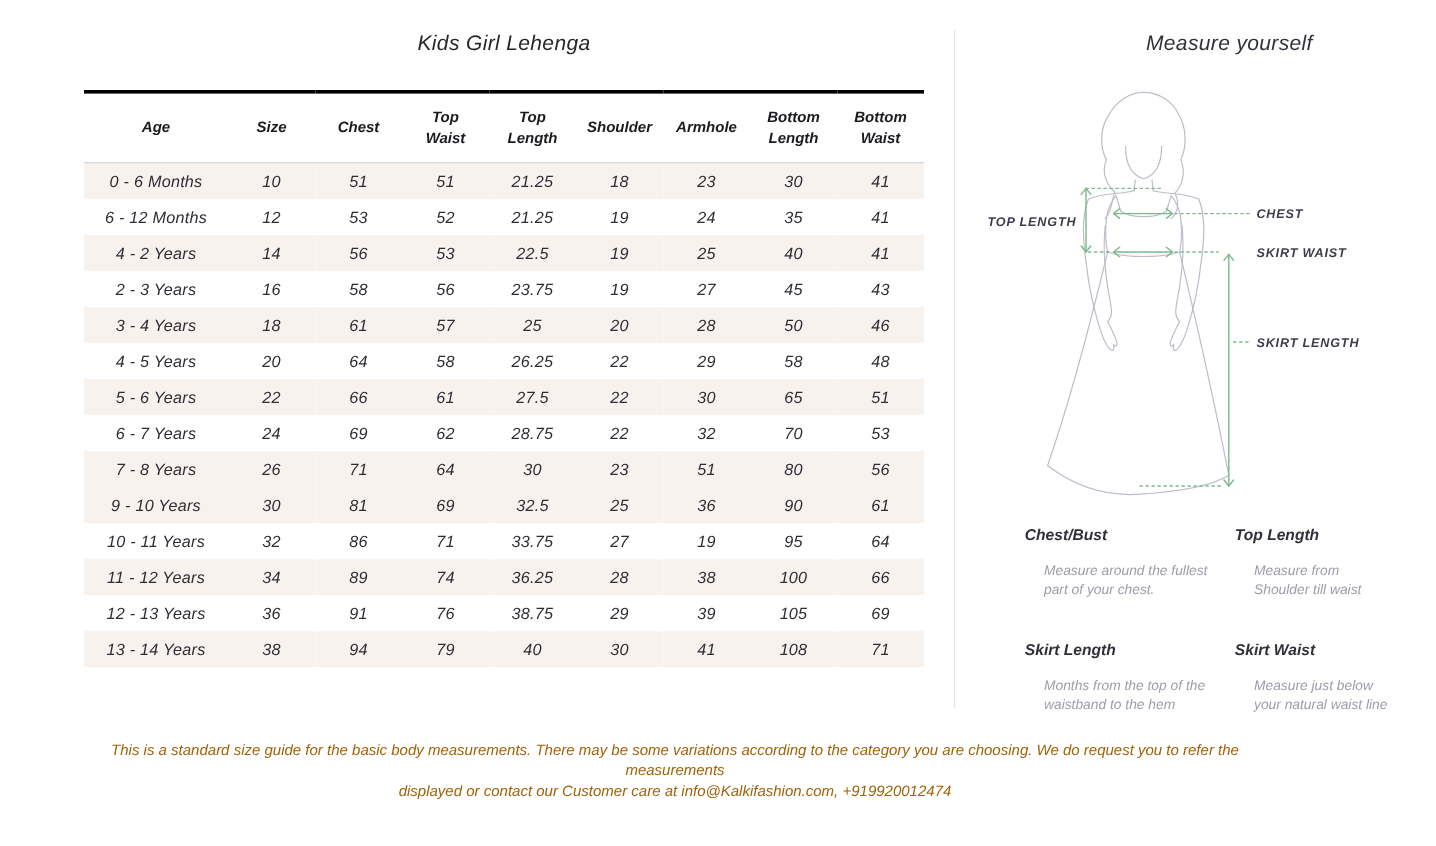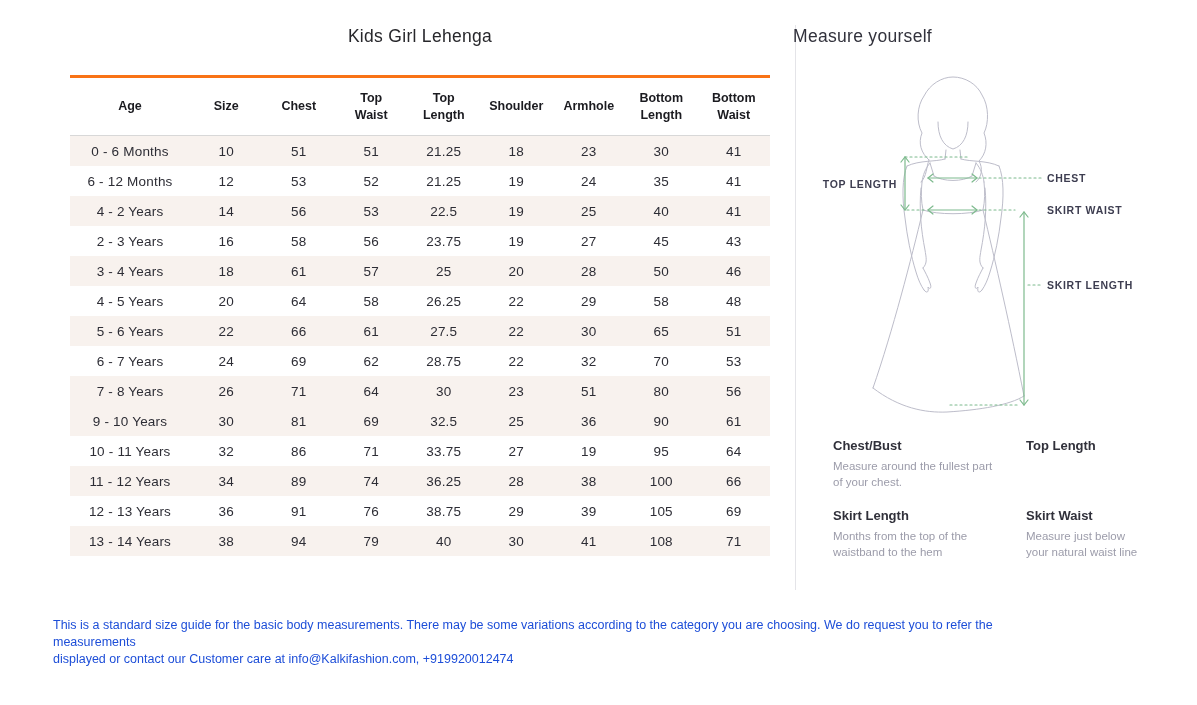--- a/index.html
+++ b/index.html
@@ -1,55 +1,55 @@
 <!DOCTYPE html>
 <html><head>
 <meta charset="utf-8">
 <style>
   html,body { margin:0; padding:0; background:#ffffff; }
   body { font-family:"Liberation Sans", sans-serif; }
-  .canvas { position:relative; width:1197px; height:705px; background:#ffffff; overflow:hidden; }
+  .canvas { position:relative; width:1197px; height:705px; background:#ffffff; overflow:hidden;font-style:italic; }
 
   
   .title-left  { position:absolute; left:70px;  top:26px; width:700px; text-align:center;
                  font-size:17.5px; color:#27272b; letter-spacing:.3px; }
-  .title-right { position:absolute; left:793px; top:26px; width:345px; text-align:left;
+  .title-right { position:absolute; left:749px; top:26px; width:345px; text-align:right;
                  font-size:17.5px; color:#32323c; letter-spacing:.3px; }
 
   
   .size-table { position:absolute; left:70px; top:75px; width:700px;
-                border-collapse:collapse; table-layout:fixed; border-top:3px solid #f97316; }
+                border-collapse:collapse; table-layout:fixed; border-top:3px solid #000000; }
   .size-table th { font-size:12.5px; font-weight:700; color:#1b1b20; height:57px;
                    vertical-align:middle; text-align:center; white-space:pre-line;
                    line-height:1.3; border-bottom:1px solid #d8d8d8; padding:0; }
   .size-table td { text-align:center; font-size:13.5px; color:#2d2d35; height:30px;
                    padding:0; letter-spacing:.2px; }
   .size-table tr.alt td { background:#f8f2ee; }
 
   
   .divider { position:absolute; left:795px; top:25px; width:1px; height:565px; background:#e4e4e8; }
 
   
   .diagram { position:absolute; left:795px; top:60px; width:402px; height:360px; }
   .fig   { fill:none; stroke:#bdbdca; stroke-width:1; stroke-linecap:round; stroke-linejoin:round; }
   .meas  { fill:none; stroke:#7dba8d; stroke-width:1.2; stroke-linecap:round; }
   .dash  { stroke-dasharray:2 3; }
   .dlabel{ font-family:"Liberation Sans", sans-serif; font-size:10.5px; font-weight:700;
            fill:#3d3d50; letter-spacing:.7px; }
 
   
-  .instructions { position:absolute; left:833px; top:438px; display:grid;
-                  grid-template-columns:175px 145px; row-gap:18px;gap:18px; }
+  .instructions { position:absolute; left:854px; top:438px; display:grid;
+                  grid-template-columns:175px 145px; row-gap:18px; }
   .instr h4 { margin:0 0 6px 0; font-size:13px; font-weight:700; color:#30303a; }
-  .instr p  { margin:0; font-size:11.5px; line-height:15.5px; color:#9c9caa; max-width:162px; }
+  .instr p  { margin:16px; font-size:11.5px; line-height:15.5px; color:#9c9caa; max-width:162px; }
   .instr.c2 p { max-width:118px; }
 
   
-  .footer { position:absolute; left:53px; top:617px; width:985px;
-            font-size:12.5px; line-height:17px; color:#1d4ed8; }
+  .footer { position:absolute; left:70px; top:617px; width:985px;
+            font-size:12.5px; line-height:17px; color:#a16207;text-align:center; }
 </style>
 </head>
 <body>
 
 <div class="canvas">
 
   <div class="title-left">Kids Girl Lehenga</div>
 
   <table class="size-table">
     <colgroup>
@@ -310,20 +310,21 @@
     <text class="dlabel" x="252" y="229">SKIRT LENGTH</text>
   </svg>
 
   <div class="instructions">
     <div class="instr c1">
       <h4>Chest/Bust</h4>
       <p>Measure around the fullest part of your chest.</p>
     </div>
     <div class="instr c2">
       <h4>Top Length</h4>
+      <p>Measure from Shoulder till waist</p>
     </div>
     <div class="instr c1">
       <h4>Skirt Length</h4>
       <p>Months from the top of the waistband to the hem</p>
     </div>
     <div class="instr c2">
       <h4>Skirt Waist</h4>
       <p>Measure just below your natural waist line</p>
     </div>
   </div>

